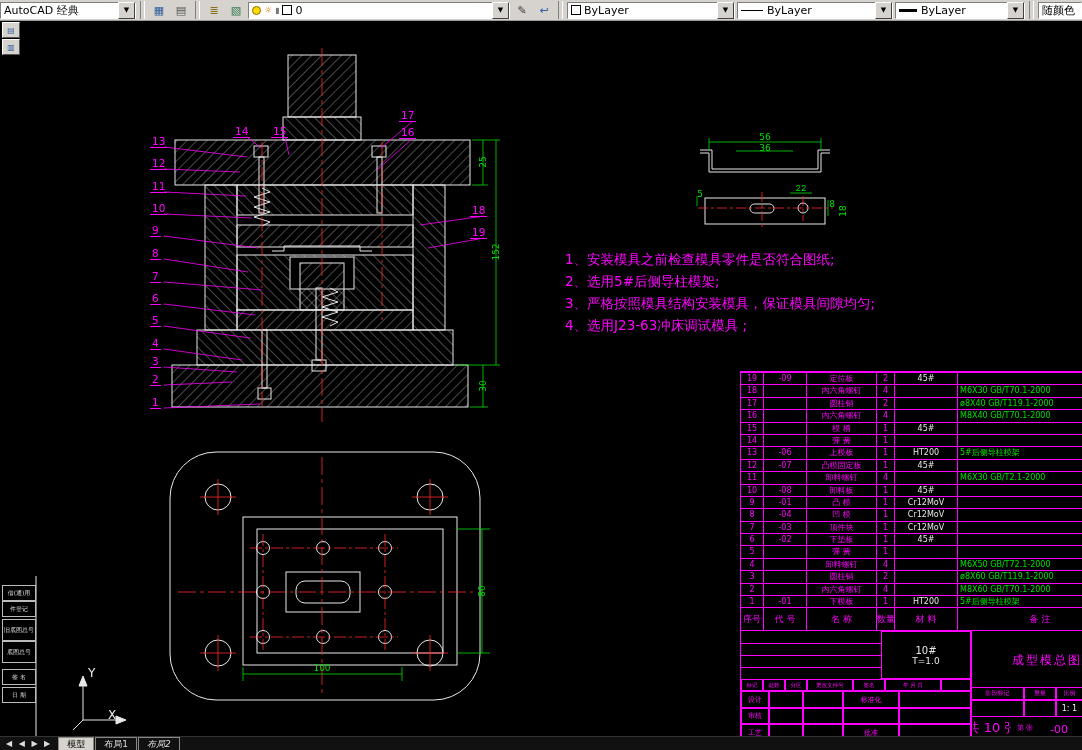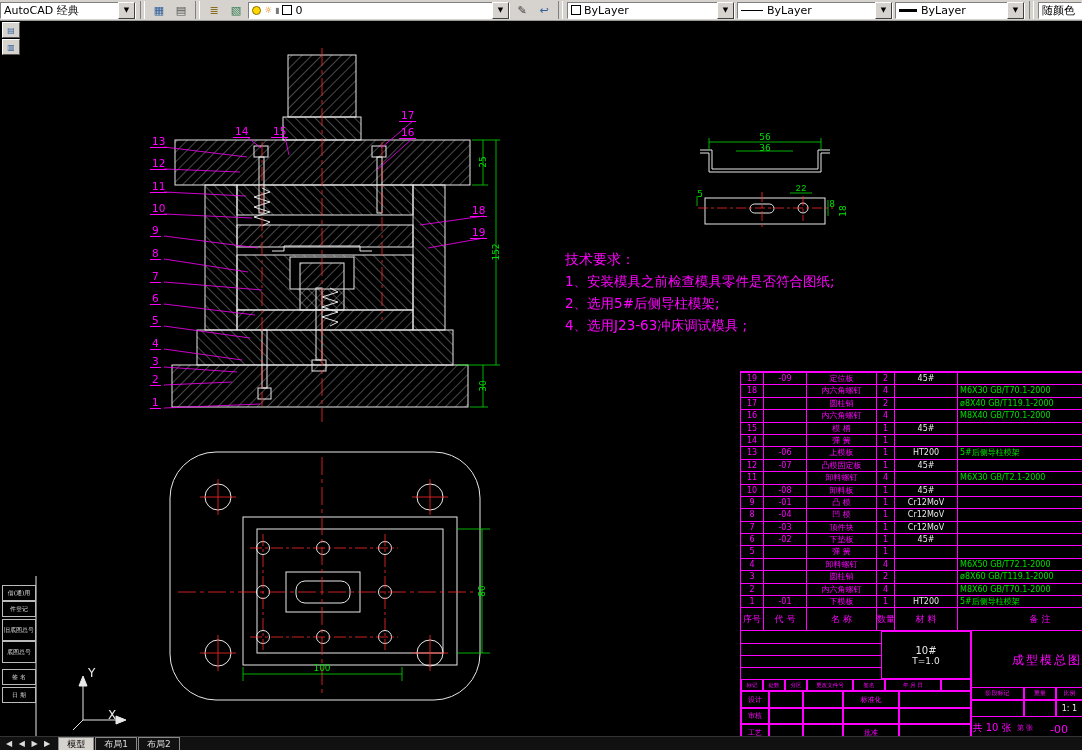--- a/index.html
+++ b/index.html
@@ -267,24 +267,24 @@
         <line x1="484" y1="218" x2="428" y2="228"></line>
       </g>
   </svg>
 
   <div class="dock">
     <div class="dbtn">▤</div>
     <div class="dbtn">▥</div>
   </div>
 
   <div class="tech">
-    <div class="t-title">技术要求：</div>
     <div id="tech-lines">
         <div class="tech-line">1、安装模具之前检查模具零件是否符合图纸;</div>
         <div class="tech-line">2、选用5#后侧导柱模架;</div>
+        <div class="tech-line">3、严格按照模具结构安装模具，保证模具间隙均匀;</div>
         <div class="tech-line">4、选用J23-63冲床调试模具 ;</div>
       </div>
   </div>
 
   <div class="ptable">
     <div class="prows" id="parts-rows">
         <div class="pcell c0">19</div>
         <div class="pcell c1">-09</div>
         <div class="pcell c2">定位板</div>
         <div class="pcell c3">2</div>
@@ -411,21 +411,21 @@
 
   <div class="tblock" id="tblock">
     <div class="tbl" style="left:230px;top:0;width:0;height:110px;border-left:1px solid #ff00ff"></div>
     <div class="tbc tb-title" style="left:231px;top:14px;width:150px;height:30px;border:none">成型模总图</div>
     <div class="tbc" style="left:230px;top:56px;width:53px;height:13px;font-size:6px">阶段标记</div>
     <div class="tbc" style="left:283px;top:56px;width:32px;height:13px;font-size:6px">重量</div>
     <div class="tbc" style="left:315px;top:56px;width:27px;height:13px;font-size:6px">比例</div>
     <div class="tbc" style="left:230px;top:69px;width:53px;height:17px"></div>
     <div class="tbc" style="left:283px;top:69px;width:32px;height:17px"></div>
     <div class="tbc white" style="left:315px;top:69px;width:27px;height:17px;font-size:8px">1: 1</div>
-    <div class="tbc" style="left:232px;top:90px;width:38px;height:13px;font-size:10px;border:none">共 10 张</div>
+    <div class="tbc" style="left:232px;top:90px;width:38px;height:13px;font-size:13px;border:none">共 10 张</div>
     <div class="tbc" style="left:270px;top:90px;width:28px;height:13px;font-size:7px;border:none">第 张</div>
     <div class="tbc" style="left:296px;top:90px;width:44px;height:16px;font-size:11px;border:none">-00</div>
 
     <div class="tbc" style="left:140px;top:0;width:90px;height:48px;flex-direction:column">
       <span class="white" style="font-size:10px">10#</span>
       <span class="white" style="font-size:9px">T=1.0</span>
     </div>
     <div class="tbl" style="left:0;top:12px;width:140px;border-top:1px solid #ff00ff"></div>
     <div class="tbl" style="left:0;top:24px;width:140px;border-top:1px solid #ff00ff"></div>
     <div class="tbl" style="left:0;top:36px;width:140px;border-top:1px solid #ff00ff"></div>
@@ -467,21 +467,21 @@
     </div>
 
   <span class="ucs-label" style="left:88px;top:646px">Y</span>
   <span class="ucs-label" style="left:108px;top:688px">X</span>
 
   <div class="tabbar">
     <span class="tabnav" style="position:static">◀ ◀ ▶ ▶</span>
     <span id="tabs" style="position:static;display:flex">
         <span class="tab active" style="position: static;">模型</span>
         <span class="tab" style="position: static;">布局1</span>
-        <span class="tab" style="position: static;">布局2</span>
+        <span class="tab" style="position: static; font-style: italic;">布局2</span>
       </span>
   </div>
 <div class="balloon" style="left: 150px; top: 116px;">13</div>
     <div class="balloon" style="left: 150px; top: 138px;">12</div>
     <div class="balloon" style="left: 150px; top: 161px;">11</div>
     <div class="balloon" style="left: 150px; top: 183px;">10</div>
     <div class="balloon" style="left: 150px; top: 205px;">9</div>
     <div class="balloon" style="left: 150px; top: 228px;">8</div>
     <div class="balloon" style="left: 150px; top: 251px;">7</div>
     <div class="balloon" style="left: 150px; top: 273px;">6</div>

